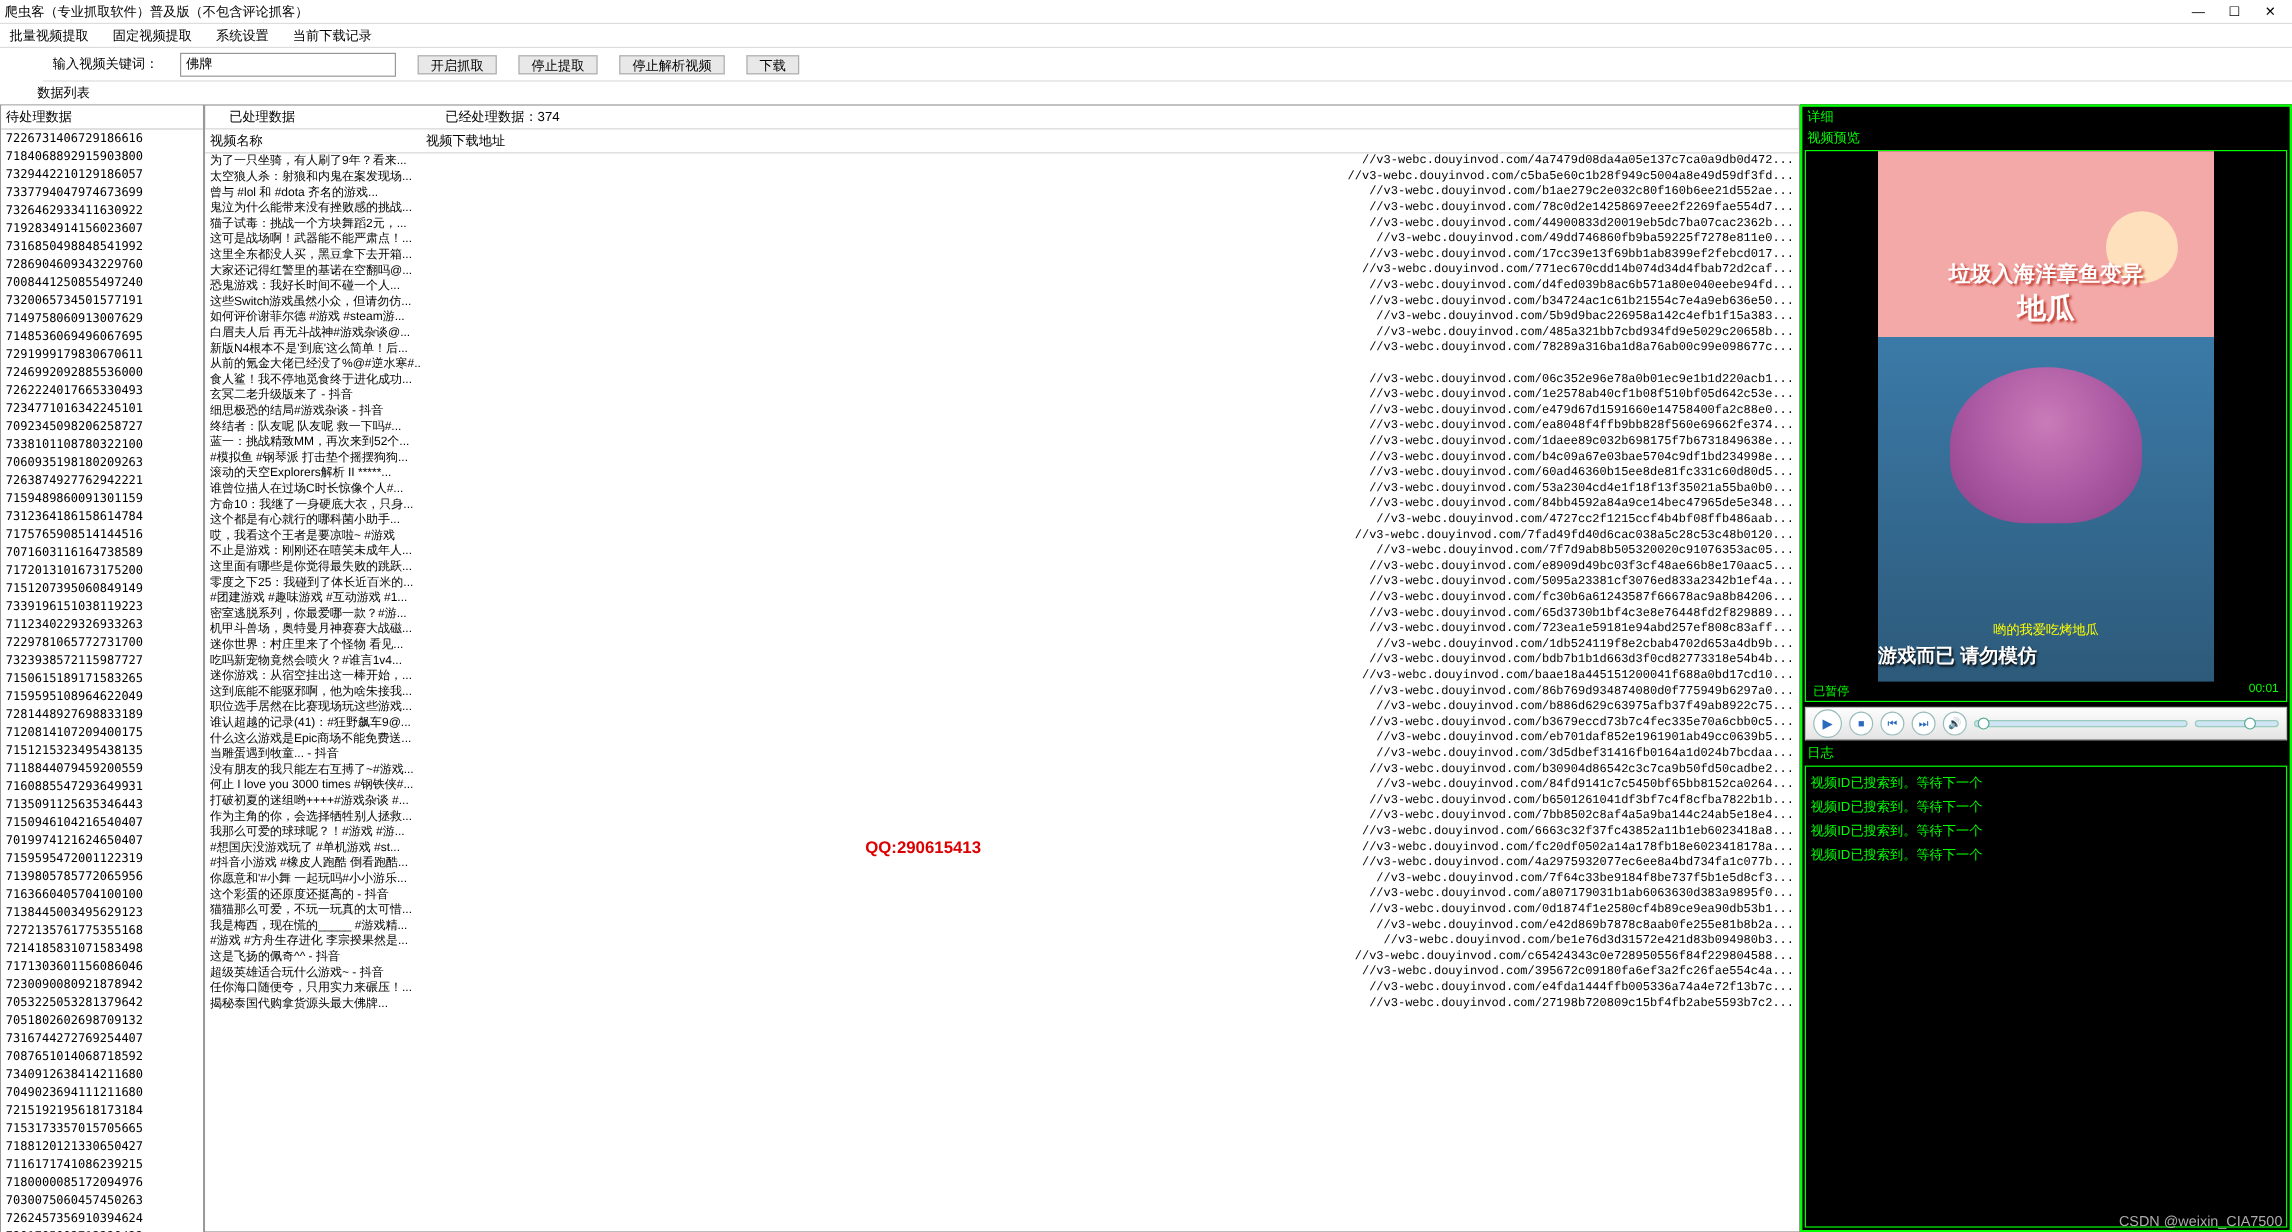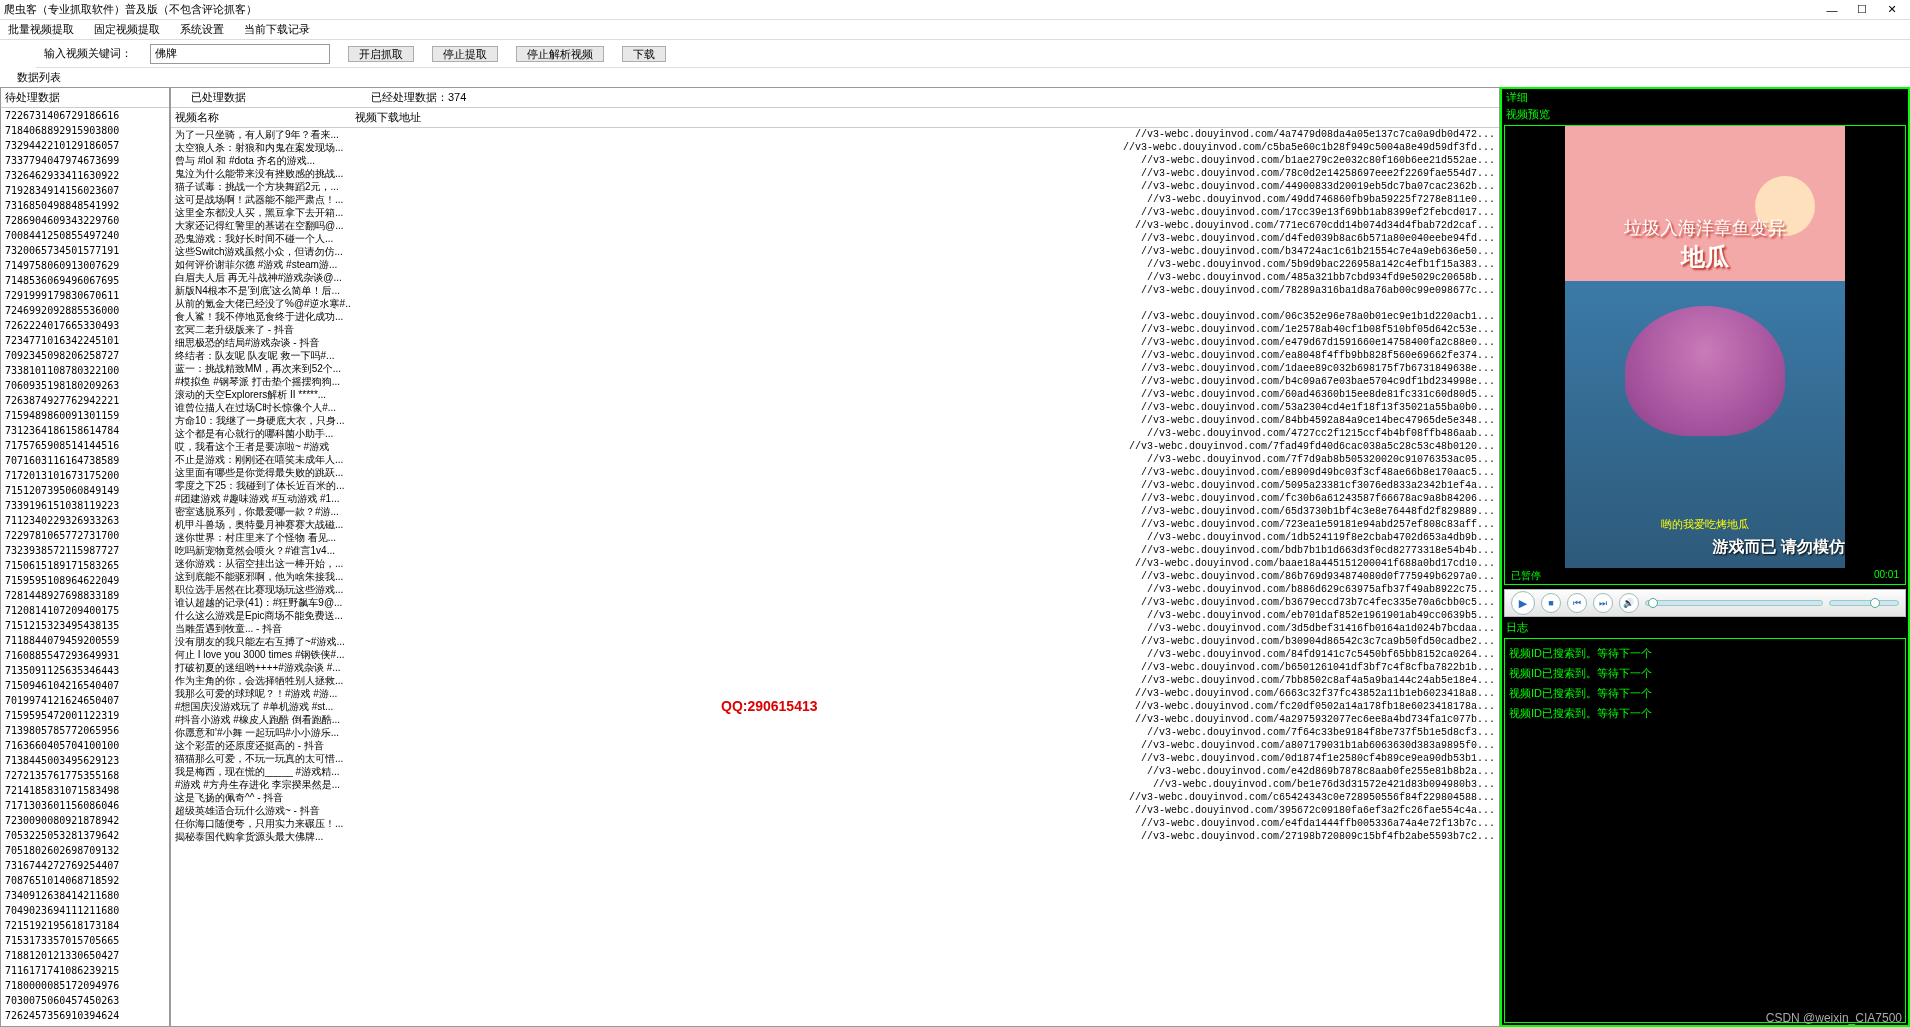--- a/index.html
+++ b/index.html
@@ -8,21 +8,21 @@
 .titlebar { height: 20px; background: #fff; display: flex; align-items: center; padding: 0 4px; border-bottom: 1px solid #ddd; }
 .titlebar-text { flex: 1; font-size: 11px; }
 .win-btns { display: flex; gap: 2px; }
 .win-btn { width: 28px; height: 18px; display: flex; align-items: center; justify-content: center; font-size: 11px; cursor: pointer; }
 .menubar { height: 20px; background: #fff; display: flex; align-items: center; padding: 0 4px; gap: 12px; border-bottom: 1px solid #ddd; }
 .menu-item { font-size: 11px; cursor: pointer; padding: 2px 4px; }
 .toolbar { height: 28px; display: flex; align-items: center; padding: 4px 8px; gap: 18px; border-bottom: 1px solid #ddd; margin-left: 36px; }
 .toolbar label { font-size: 11px; }
 .kw-input { width: 180px; height: 20px; border: 1px solid #999; padding: 0 4px; font-size: 11px; }
 .tb-btn { height: 16px; padding: 0 10px; font-size: 11px; background: #e8e8e8; border: 1px solid #adadad; cursor: pointer; }
-.section-label { font-size: 11px; padding: 2px 17px; }
+.section-label { font-size: 11px; padding: 2px 6px; margin-left: 25px; }
 .content { flex: 1; display: flex; min-height: 0; }
 .left-col { width: 170px; border: 1px solid #999; display: flex; flex-direction: column; }
 .col-head { font-size: 11px; padding: 2px 4px; background: #fff; border-bottom: 1px solid #ccc; }
 .id-list { flex: 1; overflow-y: auto; background: #fff; }
 .id-row { font-size: 10px; font-family: monospace; padding: 1px 4px; white-space: nowrap; overflow: hidden; line-height: 13px; }
 .mid-col { flex: 1; border: 1px solid #999; display: flex; flex-direction: column; min-width: 0; position: relative; }
 .mid-head { display: flex; font-size: 11px; padding: 2px 20px; border-bottom: 1px solid #ccc; }
 .mid-head .h1 { width: 180px; }
 .mid-head .h2 { width: 165px; }
 .data-headers { display: flex; font-size: 11px; border-bottom: 1px solid #ccc; background: #fff; }
@@ -30,24 +30,24 @@
 .data-headers .dh2 { flex: 1; padding: 2px 4px; }
 .data-body { flex: 1; overflow-y: auto; background: #fff; position: relative; }
 .data-row { display: flex; font-size: 10px; line-height: 13px; white-space: nowrap; }
 .data-row .c1 { width: 180px; padding: 0 4px; overflow: hidden; }
 .data-row .c2 { flex: 1; padding: 0 4px; font-family: Liberation Mono, monospace; overflow: hidden; text-align: right; }
 .qq-watermark { position: absolute; color: #d00; font-size: 14px; font-weight: bold; pointer-events: none; }
 .right-col { width: 410px; background: #000; border: 2px solid #0f0; display: flex; flex-direction: column; }
 .rc-sec-label { color: #0f0; font-size: 11px; padding: 1px 4px; }
 .preview-box { flex: 0 0 460px; border: 1px solid #0f0; margin: 2px; display: flex; flex-direction: column; background: #000; }
 .preview-img { flex: 1; background: linear-gradient(180deg, #f4a9a9 0%, #f4a9a9 35%, #3b7aa8 35%, #2d5a7a 100%); position: relative; overflow: hidden; margin: 0 60px; }
-.preview-title { position: absolute; top: 90px; width: 100%; text-align: center; color: #fff; font-size: 18px; font-weight: normal; text-shadow: 2px 2px 2px #c0392b; }
+.preview-title { position: absolute; top: 90px; width: 100%; text-align: center; color: #fff; font-size: 18px; font-weight: bold; text-shadow: 2px 2px 2px #c0392b; }
 .preview-title2 { position: absolute; top: 115px; width: 100%; text-align: center; color: #fff; font-size: 24px; font-weight: bold; text-shadow: 2px 2px 2px #c0392b; }
 .preview-sub { position: absolute; bottom: 36px; width: 100%; text-align: center; color: #ff0; font-size: 11px; }
-.preview-bottom { position: absolute; bottom: 10px; width: 100%; text-align: right; color: #fff; font-size: 16px; font-weight: bold; text-shadow: 1px 1px 2px #000; }
+.preview-bottom { position: absolute; bottom: 10px; width: 100%; text-align: left; color: #fff; font-size: 16px; font-weight: bold; text-shadow: 1px 1px 2px #000; }
 .octopus { position: absolute; top: 180px; left: 50%; transform: translateX(-50%); width: 160px; height: 130px; background: radial-gradient(ellipse at 50% 35%, #c97bb8 0%, #a855a0 60%, #8a3f85 100%); border-radius: 50% 50% 40% 40%; }
 .face { position: absolute; top: 50px; right: 30px; width: 60px; height: 60px; background: #ffe0bd; border-radius: 50%; }
 .time-bar { display: flex; justify-content: space-between; color: #0f0; font-size: 10px; padding: 1px 6px; }
 .player-ctrl { height: 28px; background: linear-gradient(#fdfdfd, #e4e4e4); display: flex; align-items: center; padding: 0 6px; gap: 6px; border: 1px solid #bbb; margin: 2px; }
 .pc-btn { width: 20px; height: 20px; border-radius: 50%; display: flex; align-items: center; justify-content: center; font-size: 9px; color: #2a6abf; cursor: pointer; border: 1px solid #9bb; background: #fff; }
 .pc-btn.play { width: 24px; height: 24px; font-size: 11px; }
 .slider { flex: 1; height: 6px; background: #cfe5f5; border: 1px solid #9cb; border-radius: 3px; position: relative; }
 .slider-thumb { position: absolute; left: 2px; top: -3px; width: 10px; height: 10px; background: #fff; border: 1px solid #5a9; border-radius: 50%; }
 .vol-slider { width: 70px; height: 6px; background: #cfe5f5; border: 1px solid #9cb; border-radius: 3px; position: relative; }
 .log-box { flex: 1; border: 1px solid #0f0; margin: 2px; overflow-y: auto; padding: 4px; }

